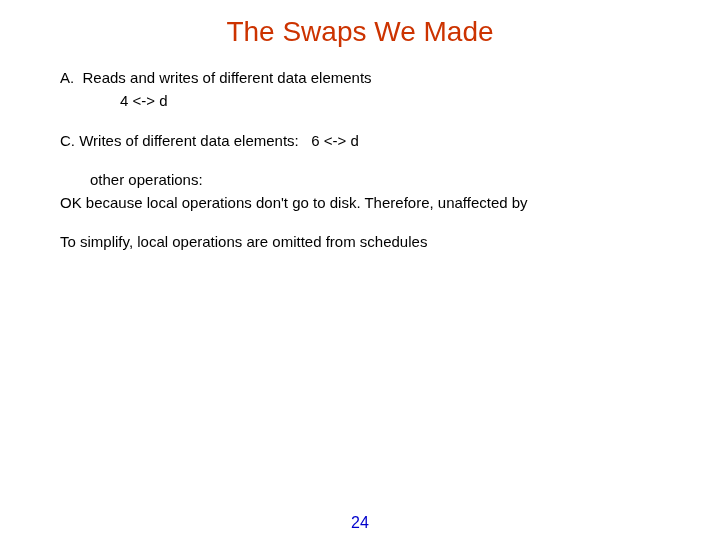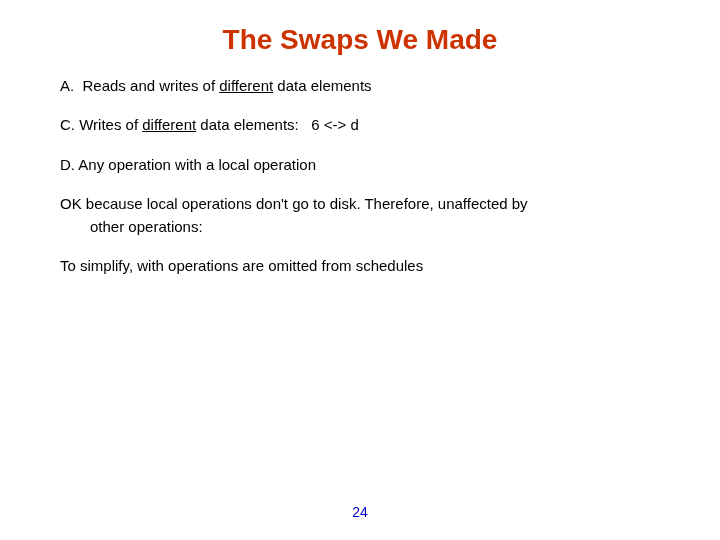--- a/index.html
+++ b/index.html
@@ -22,74 +22,71 @@
     .page-container {
       width: 720px;
       height: 540px;
       padding: 0 60px;
       position: relative;
     }
 
     .title {
       text-align: center;
       font-size: 28px;
-      font-weight: bold;
+      font-weight: normal;
       color: #cc3300;
-      padding-top: 24px;
+      padding-top: 16px;
       padding-bottom: 18px;
     }
 
     .section {
       margin-bottom: 16px;
       line-height: 1.55;
     }
 
     .underline {
-      text-decoration: underline;
     }
 
     .indented {
       padding-left: 60px;
     }
 
     .page-number {
       position: absolute;
-      bottom: 20px;
+      bottom: 8px;
       left: 50%;
       transform: translateX(-50%);
       color: #0000cc;
-      font-size: 14px;
+      font-size: 16px;
     }
   </style>
 </head>
 <body>
 
 <div class="page-container">
 
   <div class="title">The Swaps We Made</div>
 
   <div class="section">
     <span>A.&nbsp; Reads and writes of <span class="underline">different</span> data elements</span>
     <div class="indented">
+      <div>4 &lt;-&gt; d</div>
     </div>
   </div>
 
 
   <div class="section">
     <span>C. Writes of <span class="underline">different</span> data elements:&nbsp;&nbsp; 6 &lt;-&gt; d</span>
   </div>
 
+
   <div class="section">
-    <span>D. Any operation with a local operation</span>
+    <div style="padding-left: 30px;">other operations:</div>
+    <div>OK because local operations don't go to disk. Therefore, unaffected by</div>
   </div>
 
   <div class="section">
-    <div>OK because local operations don't go to disk. Therefore, unaffected by</div>
-    <div style="padding-left: 30px;">other operations:</div>
-  </div>
-
-  <div class="section">
-    <span>To simplify, with operations are omitted from schedules</span>
+    <span>To simplify, local operations are omitted from schedules</span>
   </div>
 
   <div class="page-number">24</div>
 
 </div>
 
 </body></html>

